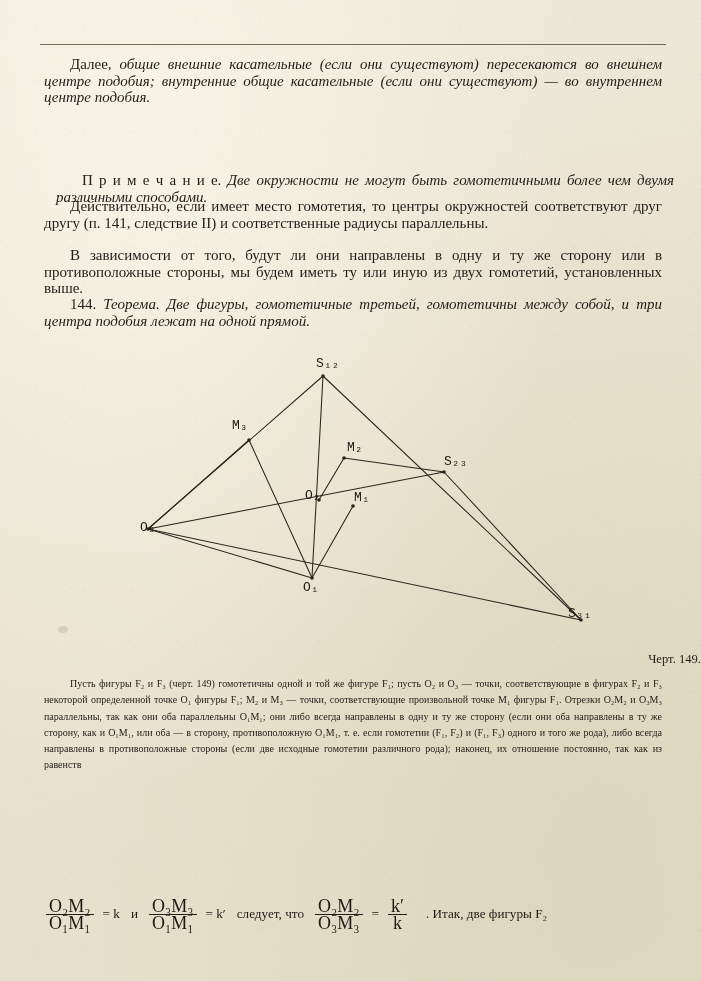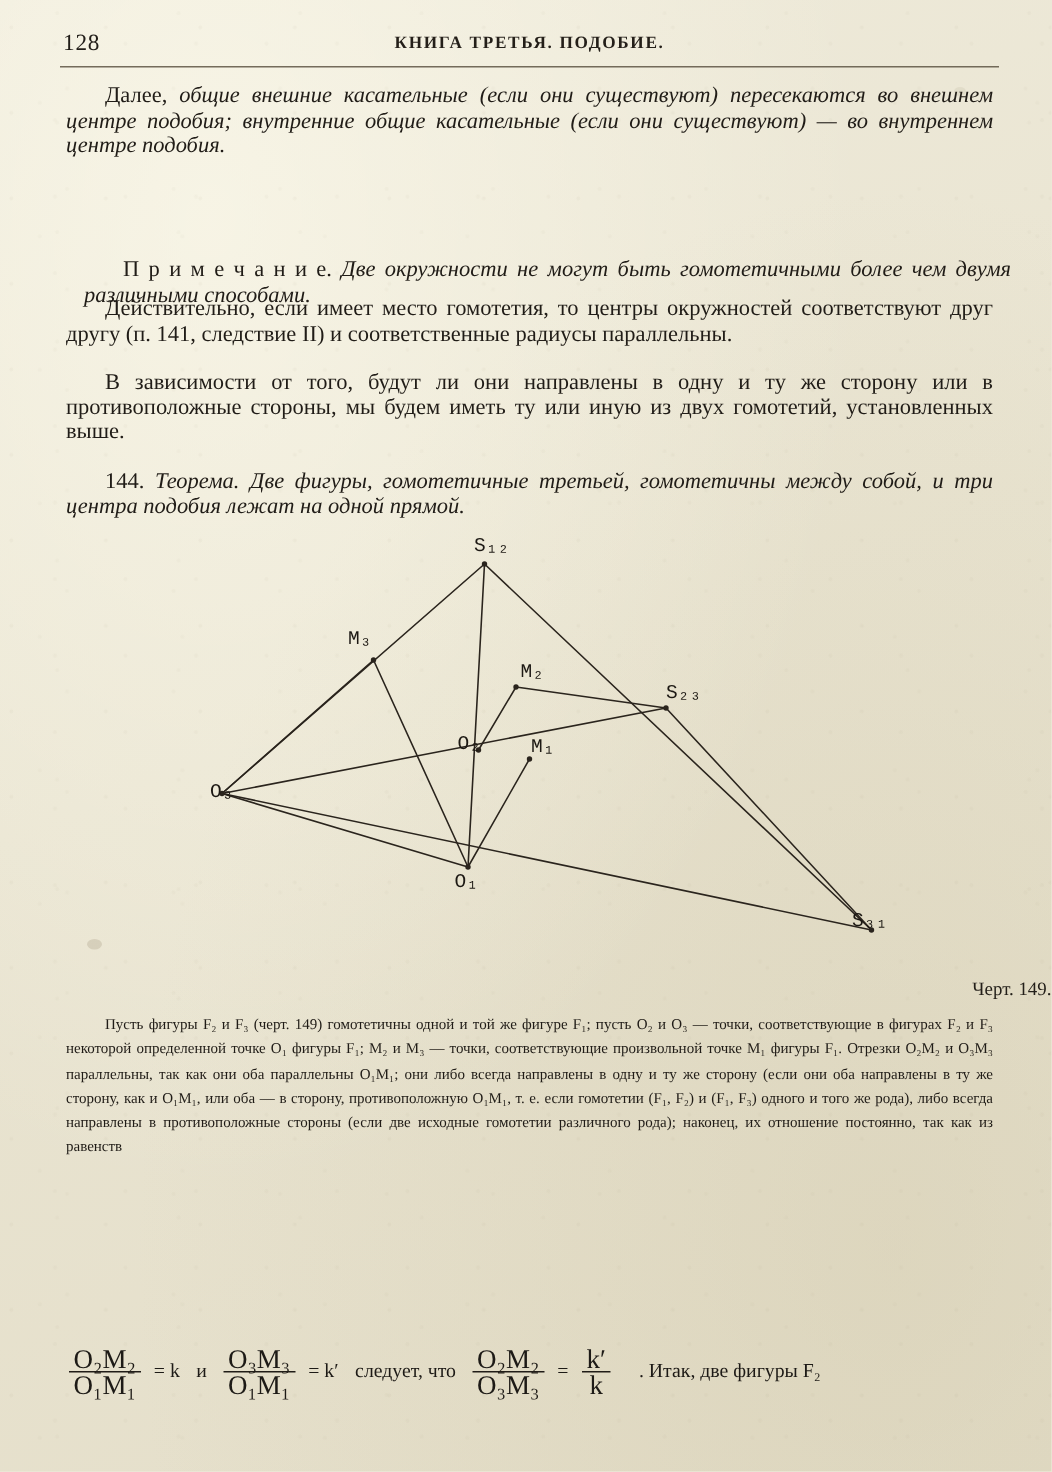--- a/index.html
+++ b/index.html
@@ -89,21 +89,21 @@
     font-size: 15px;
     line-height: 16.6px;
     text-align: justify;
     color: #201c17;
   }
   #para-top { top: 56px; }
   #para-2 { top: 122px; }
   #para-3 { top: 172px; margin-left: 12px; }
   #para-4 { top: 198px; }
   #para-5 { top: 247px; }
-  #para-6 { top: 296px; margin-top: 17px; }
+  #para-6 { top: 296px; }
 
   .textblock p {
     margin: 0;
     text-indent: 26px;
   }
   .textblock p.noind { text-indent: 0; }
   em, .it {
     font-style: italic;
   }
 
@@ -182,24 +182,20 @@
     pointer-events: none;
   }
 </style>
 </head>
 <body>
 
 <div class="page"></div>
 
 <div class="content">
 
-  <div class="runhead">
-    <div class="folio">128</div>
-    <div class="runtitle">КНИГА ТРЕТЬЯ. ПОДОБИЕ.</div>
-  </div>
   <div class="rule"></div>
 
   <div class="textblock" id="para-top">
     <p class="noind" style="text-indent:26px;">
       <span>Далее, </span><span class="it">общие внешние касательные (если они существуют) пересекаются во внешнем центре подобия; внутренние общие касательные (если они существуют) — во внутреннем центре подобия.</span>
     </p>
   </div>
 
 
   <div class="textblock" id="para-3">

